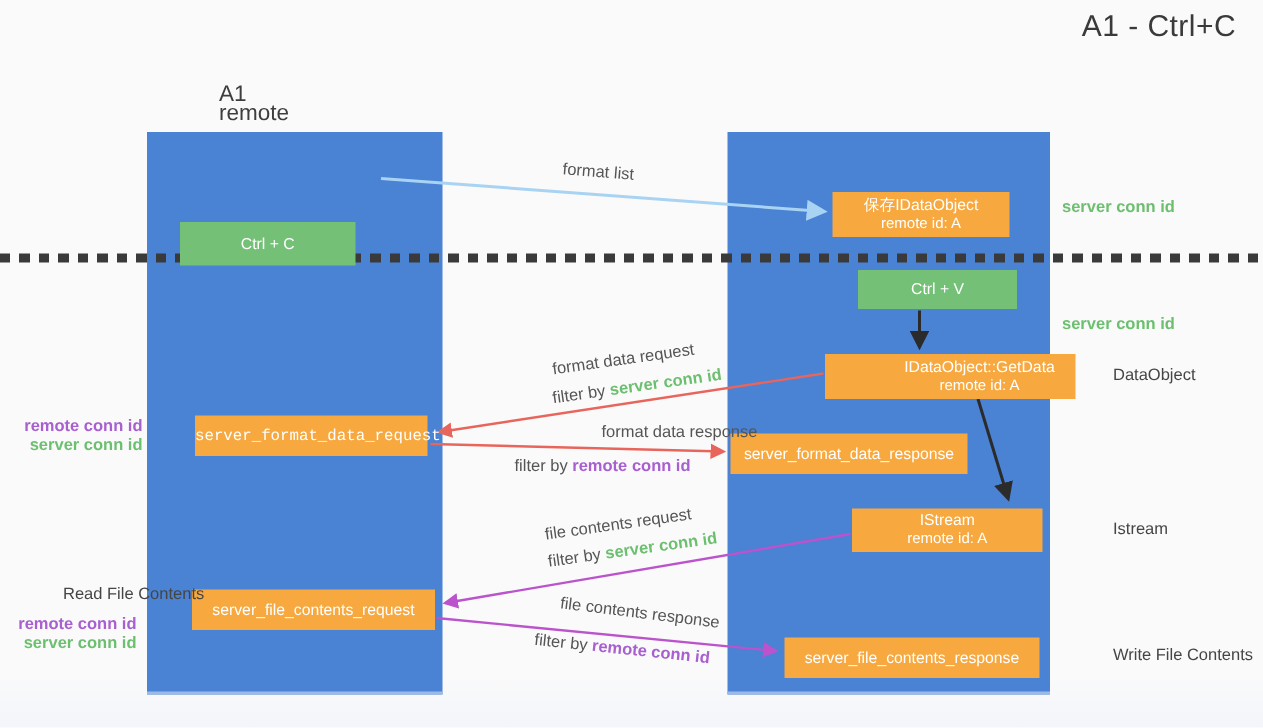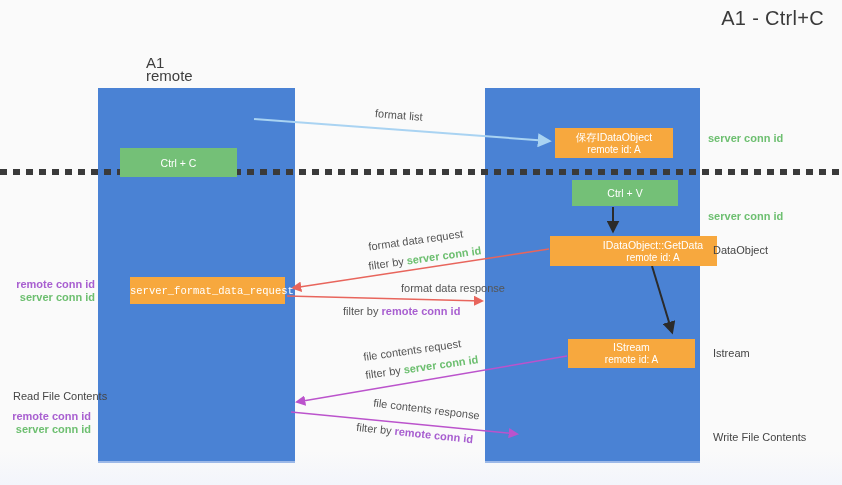--- a/index.html
+++ b/index.html
@@ -29,21 +29,21 @@
     display:flex;flex-direction:column;justify-content:center;
   }
   .box.orange{background:#f7a83e;}
   .box.green{background:#74c077;}
   .box .l1{font-size:10.5px;line-height:13px;}
   .box .l2{font-size:10px;line-height:12px;}
   .box.single{font-size:10.5px;}
   .lbl{position:absolute;z-index:5;font-size:11px;line-height:13px;color:#555;white-space:nowrap;}
   .green-t{color:#6dbf70;font-weight:bold;}
   .purple-t{color:#a85fd0;font-weight:bold;}
-  .dark-t{color:#454545;font-weight:normal;}
+  .dark-t{color:#454545;font-weight:normal;margin-left:29px;}
   .right-align{text-align:right;}
 </style>
 </head>
 <body>
 
 <div id="stage">
 
   <div class="title">
     <div>A1 - Ctrl+C</div>
   </div>
@@ -97,27 +97,36 @@
 
   <div class="box orange" style="left:550px;top:236px;width:128px;height:30px;padding-left:39px;">
     <span class="l1">IDataObject::GetData</span>
     <span class="l2">remote id: A</span>
   </div>
 
   <div class="box orange single" style="left:130px;top:277px;width:155px;height:27px;font-family:Liberation Mono, monospace;">
     <span>server_format_data_request</span>
   </div>
 
+  <div class="box orange single" style="left:487px;top:289px;width:158px;height:27px;">
+    <span>server_format_data_response</span>
+  </div>
 
   <div class="box orange" style="left:568px;top:339px;width:127px;height:29px;">
     <span class="l1">IStream</span>
     <span class="l2">remote id: A</span>
   </div>
 
+  <div class="box orange single" style="left:128px;top:393px;width:162px;height:27px;">
+    <span>server_file_contents_request</span>
+  </div>
 
+  <div class="box orange single" style="left:523px;top:425px;width:170px;height:27px;">
+    <span>server_file_contents_response</span>
+  </div>
 
   <div class="lbl" style="left:375px;top:109px;transform:rotate(4.5deg);">format list</div>
 
   <div class="lbl" style="left:368px;top:234px;transform:rotate(-8deg);">format data request</div>
   <div class="lbl" style="left:368px;top:252px;transform:rotate(-8deg);">
     <span>filter by </span><span class="green-t">server conn id</span>
   </div>
 
   <div class="lbl" style="left:365px;top:282px;margin-left:36px;">format data response</div>
   <div class="lbl" style="left:343px;top:305px;">

